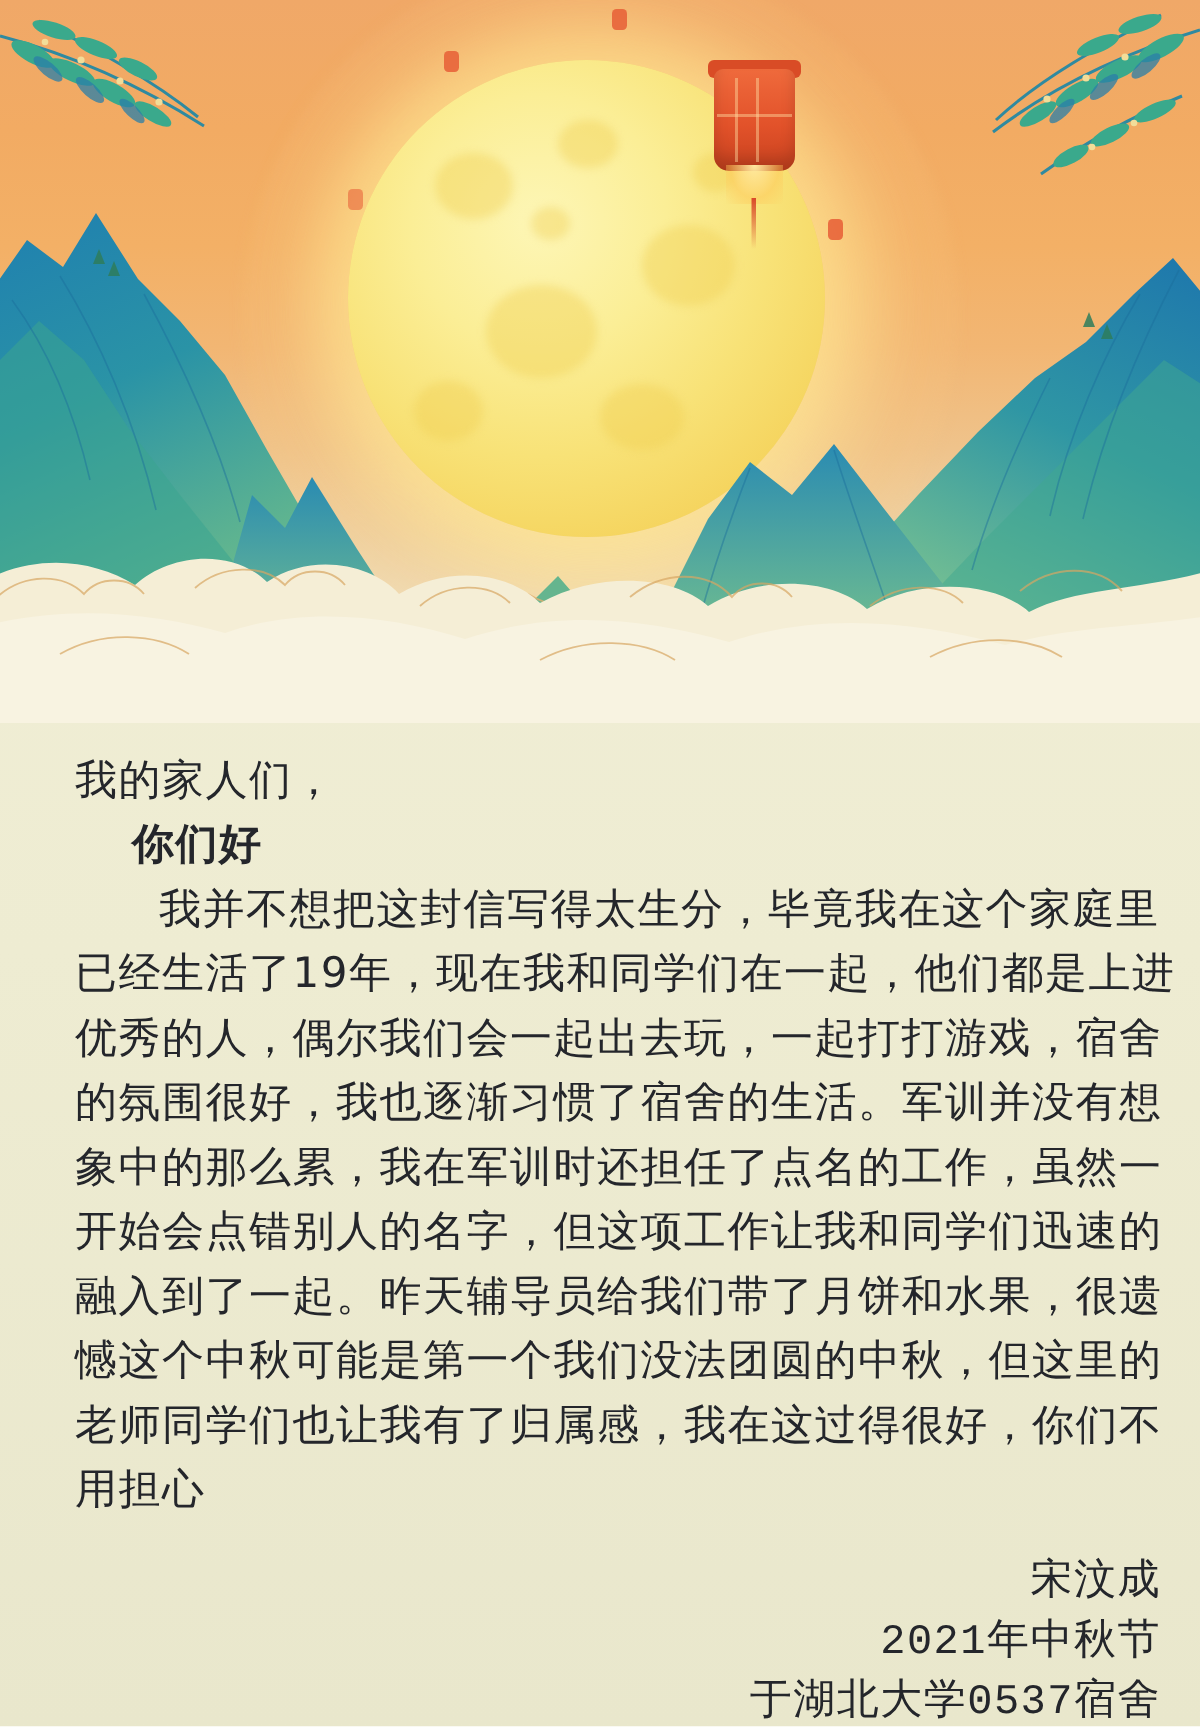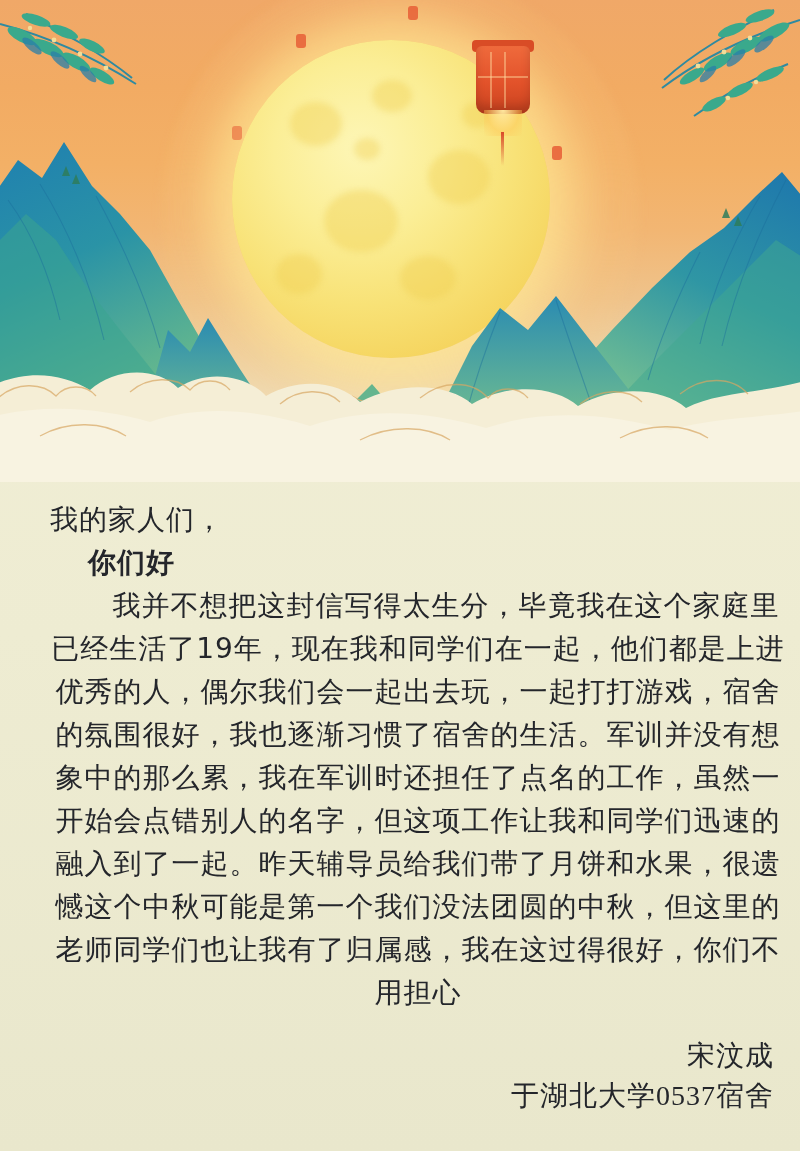--- a/index.html
+++ b/index.html
@@ -139,28 +139,28 @@
     font-family: "DejaVu Sans", "Liberation Sans", sans-serif;
     font-size: 28px;
     line-height: 43px;
     color: #24262b;
     letter-spacing: 1px;
     white-space: pre-wrap;
     margin: 0;
   }
   .salutation { margin: 0 0 0 0; }
   .greeting { margin: 0; padding-left: 38px; font-weight: bold; }
-  .body-par { margin: 0; text-indent: 56px; text-align: center; }
+  .body-par { margin: 0; text-indent: 56px; }
   .signature {
     margin-top: 22px;
     text-align: right;
     padding-right: 12px;
   }
   .sig-line {
-    font-family: Liberation Serif, serif;
+    font-family: Liberation Mono, monospace;
     font-size: 28px;
     line-height: 40px;
     color: #24262b;
     letter-spacing: 1px;
   }
 </style>
 </head>
 <body>
 
 <div class="page">
@@ -333,17 +333,18 @@
 
   </div>
 
   <div class="letter">
     <p class="ltext salutation">我的家人们，</p>
     <p class="ltext greeting">你们好</p>
     <p class="ltext body-par">我并不想把这封信写得太生分，毕竟我在这个家庭里已经生活了19年，现在我和同学们在一起，他们都是上进优秀的人，偶尔我们会一起出去玩，一起打打游戏，宿舍的氛围很好，我也逐渐习惯了宿舍的生活。军训并没有想象中的那么累，我在军训时还担任了点名的工作，虽然一开始会点错别人的名字，但这项工作让我和同学们迅速的融入到了一起。昨天辅导员给我们带了月饼和水果，很遗憾这个中秋可能是第一个我们没法团圆的中秋，但这里的老师同学们也让我有了归属感，我在这过得很好，你们不用担心</p>
 
     <div class="signature">
       <div class="sig-line">宋汶成</div>
+      <div class="sig-line">2021年中秋节</div>
       <div class="sig-line">于湖北大学0537宿舍</div>
     </div>
   </div>
 
 </div>
 
 </body></html>

